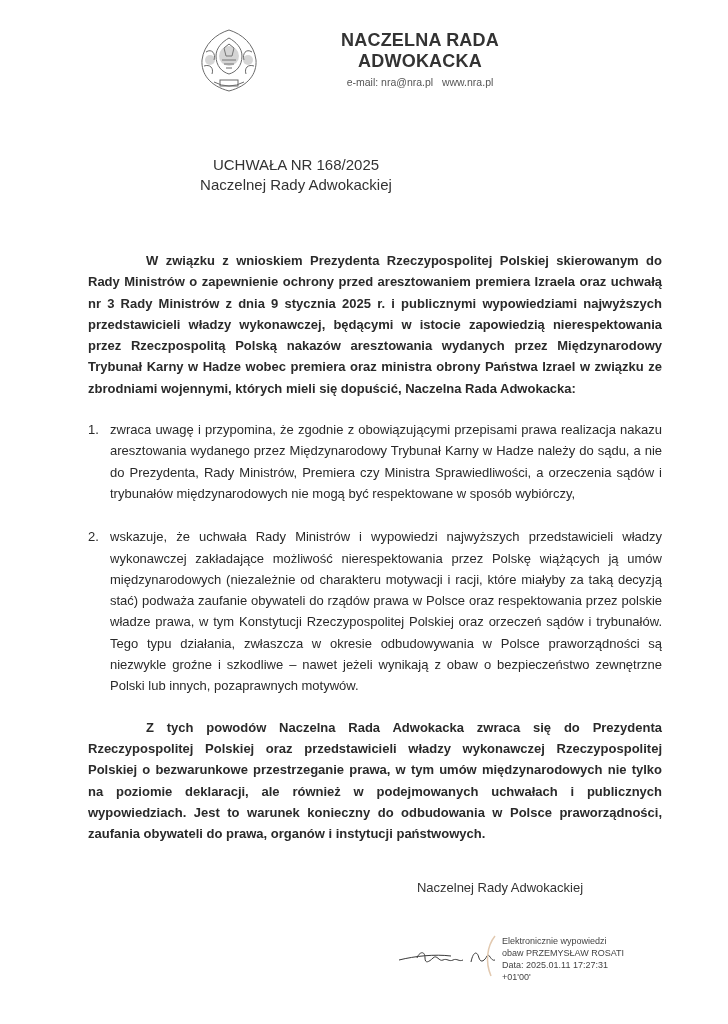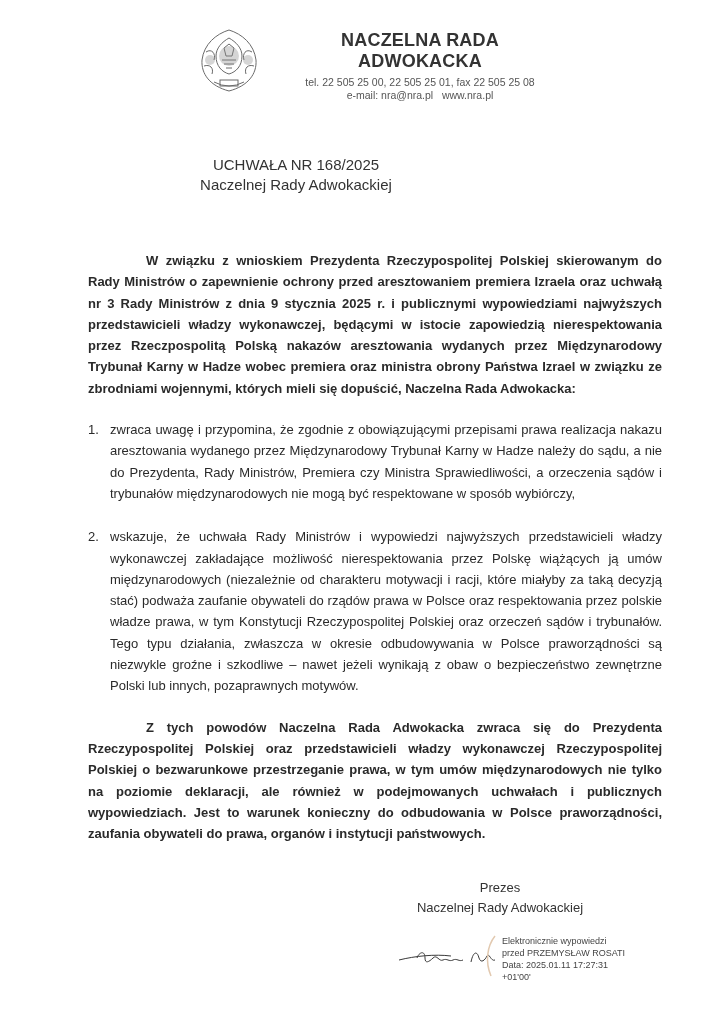--- a/index.html
+++ b/index.html
@@ -46,21 +46,20 @@
       <rect x="24" y="54" width="18" height="6"></rect>
     </g>
     <g fill="#8a8a8a" opacity="0.35">
       <circle cx="33" cy="30" r="10"></circle>
       <circle cx="14" cy="34" r="5"></circle>
       <circle cx="52" cy="34" r="5"></circle>
     </g>
   </svg>
   <div class="org">
     <div class="org-name">NACZELNA RADA ADWOKACKA</div>
-    <div class="org-line">tel. 22 505 25 00, 22 505 25 01, fax 22 505 25 08</div>
     <div class="org-line" style="white-space: pre;">e-mail: nra@nra.pl   www.nra.pl</div>
   </div>
 </div>
 
 <div class="title-block">
   <div>UCHWAŁA NR 168/2025</div>
   <div>Naczelnej Rady Adwokackiej</div>
 </div>
 
 <div class="content">
@@ -75,29 +74,28 @@
     <li>
       <span class="num">2.</span>
       <span>wskazuje, że uchwała Rady Ministrów i wypowiedzi najwyższych przedstawicieli władzy wykonawczej zakładające możliwość nierespektowania przez Polskę wiążących ją umów międzynarodowych (niezależnie od charakteru motywacji i racji, które miałyby za taką decyzją stać) podważa zaufanie obywateli do rządów prawa w Polsce oraz respektowania przez polskie władze prawa, w tym Konstytucji Rzeczypospolitej Polskiej oraz orzeczeń sądów i trybunałów. Tego typu działania, zwłaszcza w okresie odbudowywania w Polsce praworządności są niezwykle groźne i szkodliwe – nawet jeżeli wynikają z obaw o bezpieczeństwo zewnętrzne Polski lub innych, pozaprawnych motywów.</span>
     </li>
   </ol>
   <div class="gap3"></div>
   <p>Z tych powodów Naczelna Rada Adwokacka zwraca się do Prezydenta Rzeczypospolitej Polskiej oraz przedstawicieli władzy wykonawczej Rzeczypospolitej Polskiej o bezwarunkowe przestrzeganie prawa, w tym umów międzynarodowych nie tylko na poziomie deklaracji, ale również w podejmowanych uchwałach i publicznych wypowiedziach. Jest to warunek konieczny do odbudowania w Polsce praworządności, zaufania obywateli do prawa, organów i instytucji państwowych.</p>
 </div>
 
 <div class="signer">
-  <div>Prezes</div>
   <div>Naczelnej Rady Adwokackiej</div>
 </div>
 
 <svg class="signature" viewBox="0 0 110 50">
   <path d="M4 28 C20 24 40 22 56 24" stroke="#3a3a3a" stroke-width="1" fill="none"></path>
   <path d="M22 26 C24 20 30 18 30 26 C30 32 34 30 38 26 C42 22 44 30 48 28 C52 26 54 30 58 28 C62 26 64 30 68 28" stroke="#3a3a3a" stroke-width="1" fill="none"></path>
   <path d="M76 30 C78 20 82 18 84 26 C86 32 90 28 92 24 C94 20 96 30 100 28" stroke="#3a3a3a" stroke-width="1" fill="none"></path>
   <path d="M100 4 C92 14 90 30 96 44" stroke="#e2c9b0" stroke-width="1.5" fill="none"></path>
 </svg>
 
 <div class="esig">
   <div>Elektronicznie wypowiedzi</div>
-  <div>przed PRZEMYSŁAW ROSATI</div>
+  <div>obaw PRZEMYSŁAW ROSATI</div>
   <div>Data: 2025.01.11 17:27:31</div>
   <div>+01'00'</div>
 </div>
 
 </body></html>

